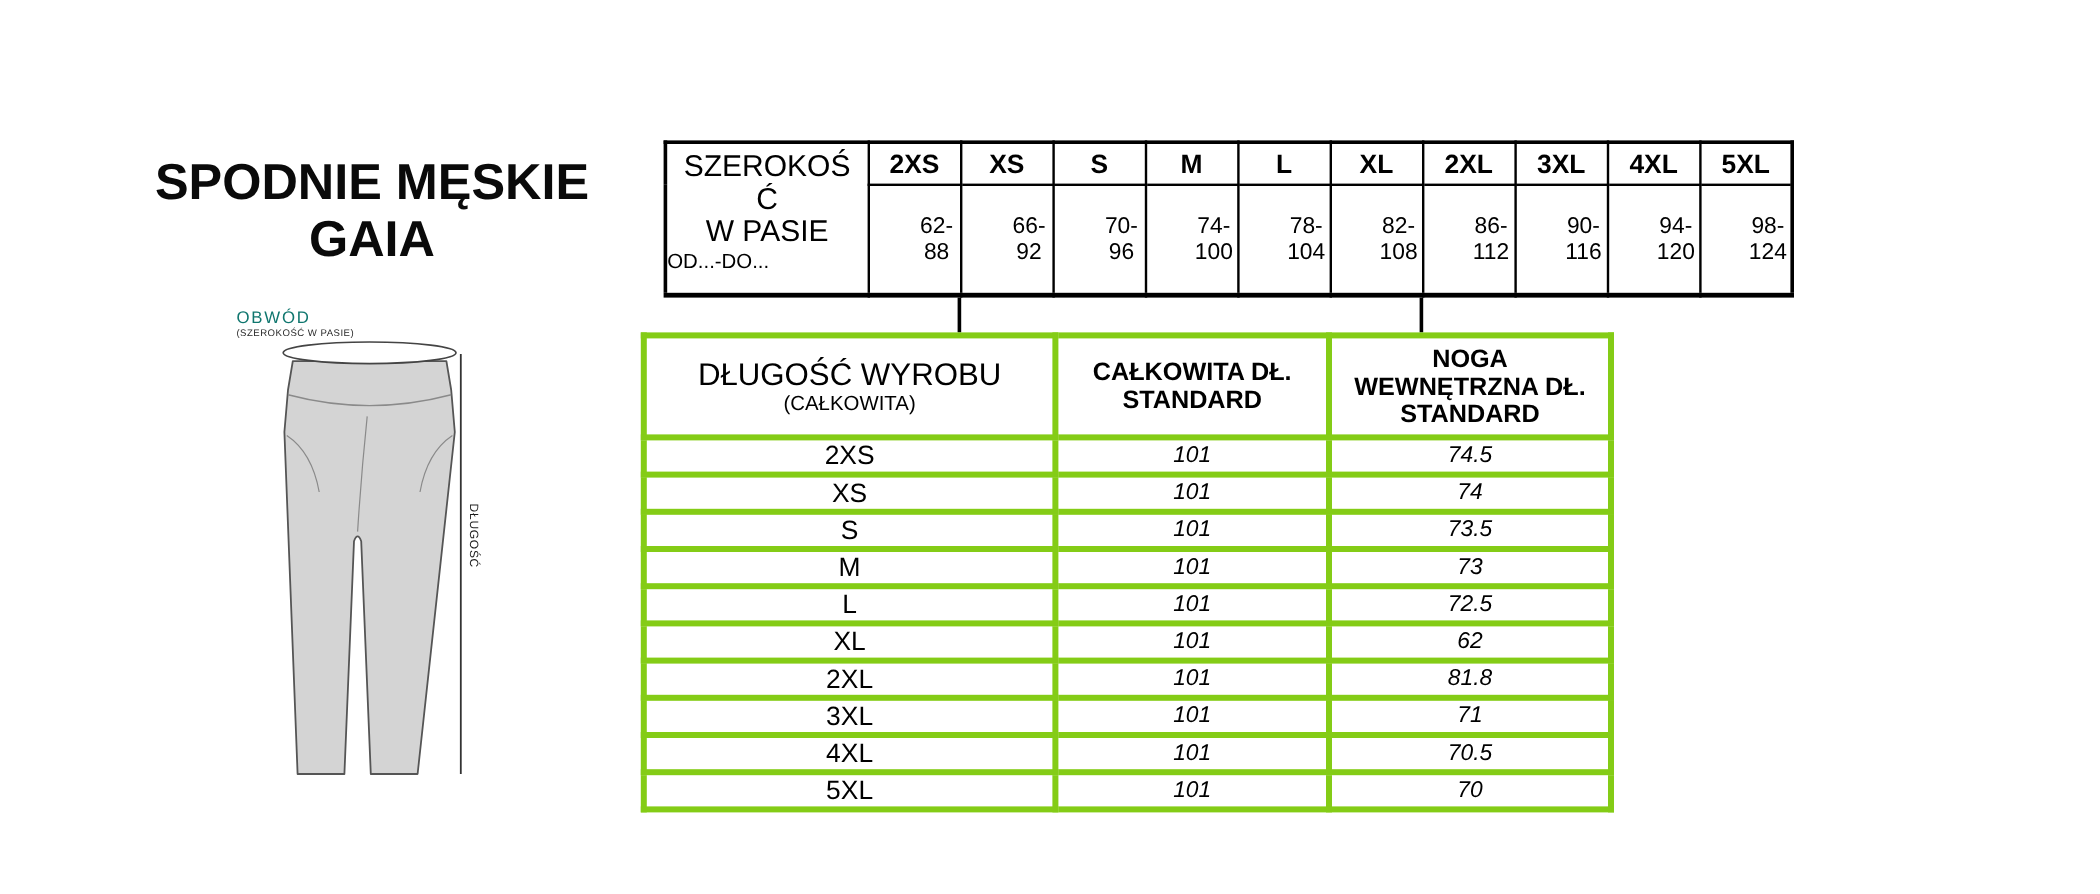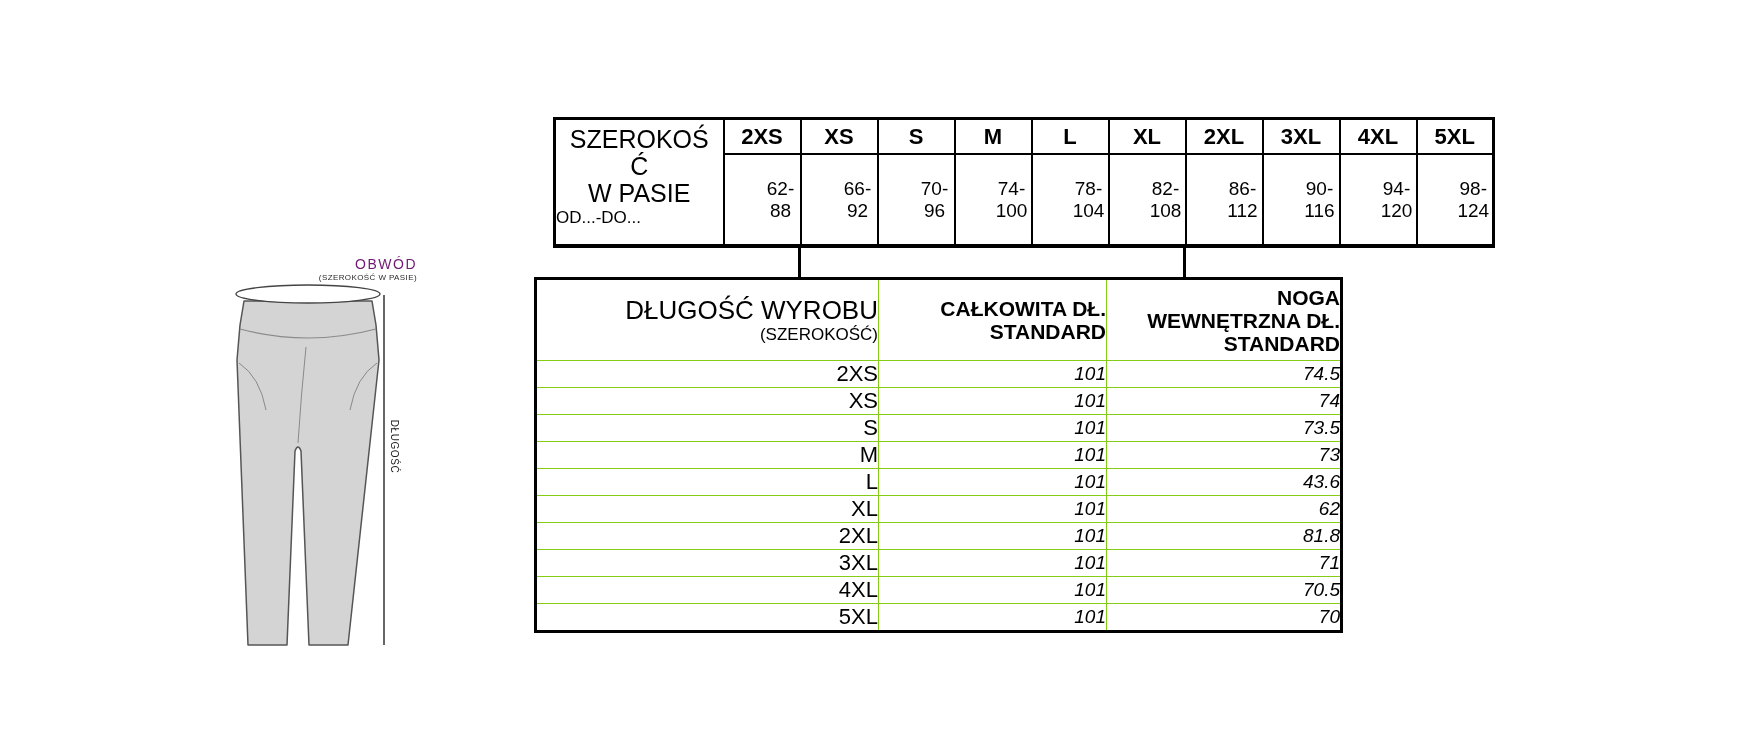--- a/index.html
+++ b/index.html
@@ -10,25 +10,25 @@
 
   
   .main-title{
     position:absolute;left:120px;top:128px;width:380px;
     text-align:center;font-weight:bold;font-size:42px;line-height:47px;color:#0a0a0a;
   }
 
   
   .pants-svg{position:absolute;left:180px;top:255px;}
   .circ-label{
-    position:absolute;left:197px;top:256px;width:220px;text-align:right;
-    font-size:14px;letter-spacing:1.5px;color:#701a75;
+    position:absolute;left:197px;top:256px;width:220px;text-align:left;
+    font-size:14px;letter-spacing:1.5px;color:#0f766e;
   }
   .circ-sublabel{
-    position:absolute;left:197px;top:273px;width:220px;text-align:right;
+    position:absolute;left:197px;top:273px;width:220px;text-align:left;
     font-size:8px;letter-spacing:0.4px;color:#2a2a2a;
   }
   .len-label{
     position:absolute;left:353px;top:440px;width:80px;height:13px;text-align:center;
     font-size:10px;letter-spacing:0.6px;color:#1c1c1c;transform:rotate(90deg);
   }
 
   
   table{border-collapse:collapse;table-layout:fixed;}
   td,th{padding:0;overflow:hidden;margin-left:41px;}
@@ -48,33 +48,37 @@
   
   .connector{position:absolute;top:248px;width:3px;height:29px;background:#000;}
   .connector.c-left{left:798px;}
   .connector.c-right{left:1183px;}
 
   
   .length-table{
     position:absolute;left:534px;top:277px;width:806px;
     border:3px solid #000;
   }
-  .length-table td,.length-table th{border:1px solid #84cc16;text-align:right;vertical-align:middle;}
+  .length-table td,.length-table th{border:5px solid #84cc16;text-align:center;vertical-align:middle;}
   .length-table th{height:80px;font-weight:normal;}
   .lt-col1-l1{font-size:26px;line-height:30px;}
   .lt-col1-l2{font-size:17px;line-height:20px;}
   .lt-bold-line{font-size:21px;line-height:23px;font-weight:bold;}
   .length-table td.size-cell{font-size:22px;height:26px;}
   .length-table td.num-cell{font-size:19px;font-style:italic;}
 </style>
 </head>
 <body>
 
 <div id="canvas">
 
+  <div class="main-title">
+    <div>SPODNIE MĘSKIE</div>
+    <div>GAIA</div>
+  </div>
 
   <div class="circ-label">OBWÓD</div>
   <div class="circ-sublabel">(SZEROKOŚĆ W PASIE)</div>
 
   <svg class="pants-svg" width="230" height="400" viewBox="0 0 230 400">
     <path d="M64,46 L192,46 L196,70 L199,105 L168,390 L129,390 L121,196 Q118,188 115,196 L107,390 L68,390 L57,105 L60,70 Z" fill="#d4d4d4" stroke="#555" stroke-width="1.5" stroke-linejoin="round"></path>
     <path d="M60,74 Q128,92 196,74" fill="none" stroke="#8a8a8a" stroke-width="1.2"></path>
     <path d="M59,108 Q80,122 86,155" fill="none" stroke="#8a8a8a" stroke-width="1"></path>
     <path d="M197,108 Q176,122 170,155" fill="none" stroke="#8a8a8a" stroke-width="1"></path>
     <path d="M126,92 Q121,140 118,188" fill="none" stroke="#8a8a8a" stroke-width="1"></path>
@@ -138,21 +142,21 @@
   <table class="length-table">
     <colgroup>
       <col style="width:343px">
         <col style="width:228px">
         <col style="width:235px">
     </colgroup>
     <tbody>
         <tr>
       <th>
         <div class="lt-col1-l1">DŁUGOŚĆ WYROBU</div>
-        <div class="lt-col1-l2">(SZEROKOŚĆ)</div>
+        <div class="lt-col1-l2">(CAŁKOWITA)</div>
       </th>
       <th>
         <div class="lt-bold-line">CAŁKOWITA DŁ.</div>
         <div class="lt-bold-line">STANDARD</div>
       </th>
       <th>
         <div class="lt-bold-line">NOGA</div>
         <div class="lt-bold-line">WEWNĘTRZNA DŁ.</div>
         <div class="lt-bold-line">STANDARD</div>
       </th>
@@ -173,21 +177,21 @@
       <td class="num-cell">73.5</td>
     </tr>
     <tr>
       <td class="size-cell">M</td>
       <td class="num-cell">101</td>
       <td class="num-cell">73</td>
     </tr>
     <tr>
       <td class="size-cell">L</td>
       <td class="num-cell">101</td>
-      <td class="num-cell">43.6</td>
+      <td class="num-cell">72.5</td>
     </tr>
     <tr>
       <td class="size-cell">XL</td>
       <td class="num-cell">101</td>
       <td class="num-cell">62</td>
     </tr>
     <tr>
       <td class="size-cell">2XL</td>
       <td class="num-cell">101</td>
       <td class="num-cell">81.8</td>

